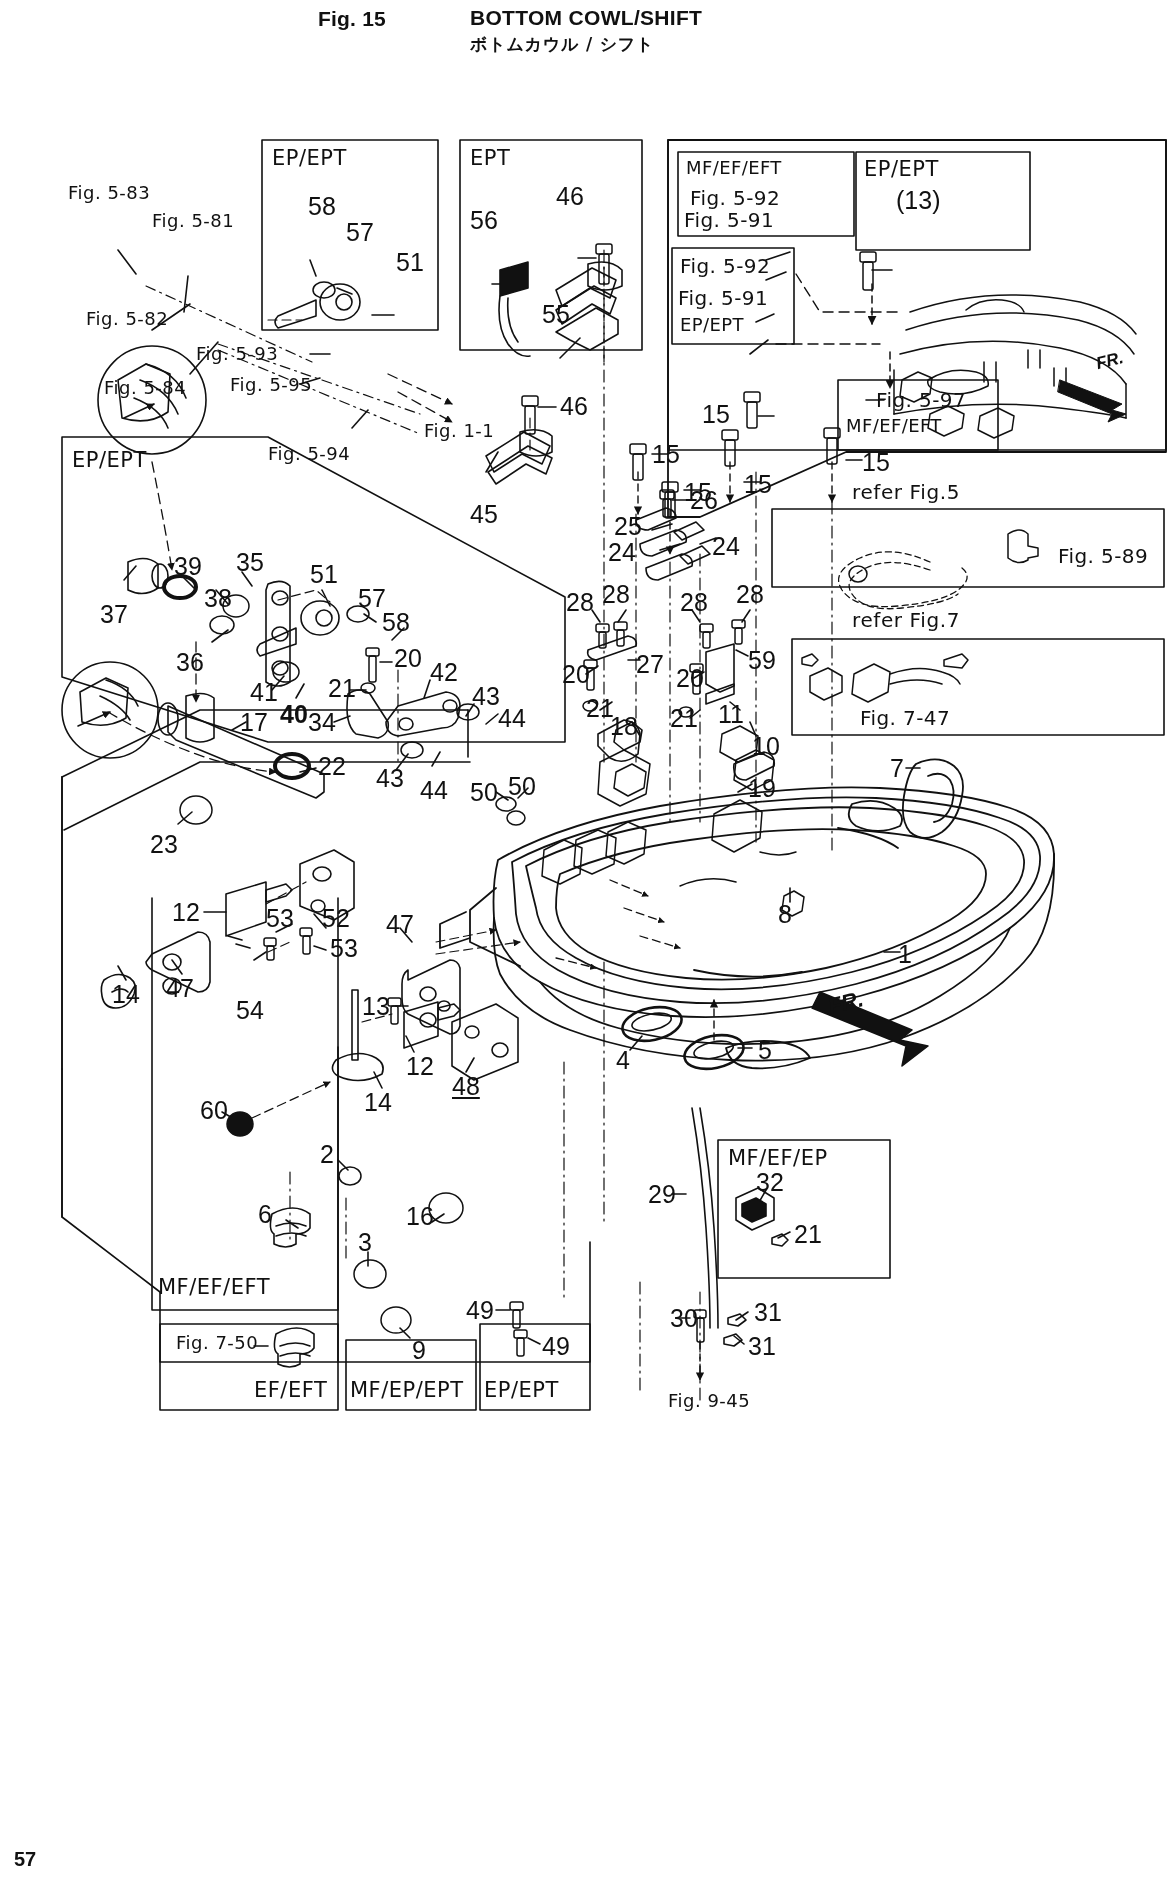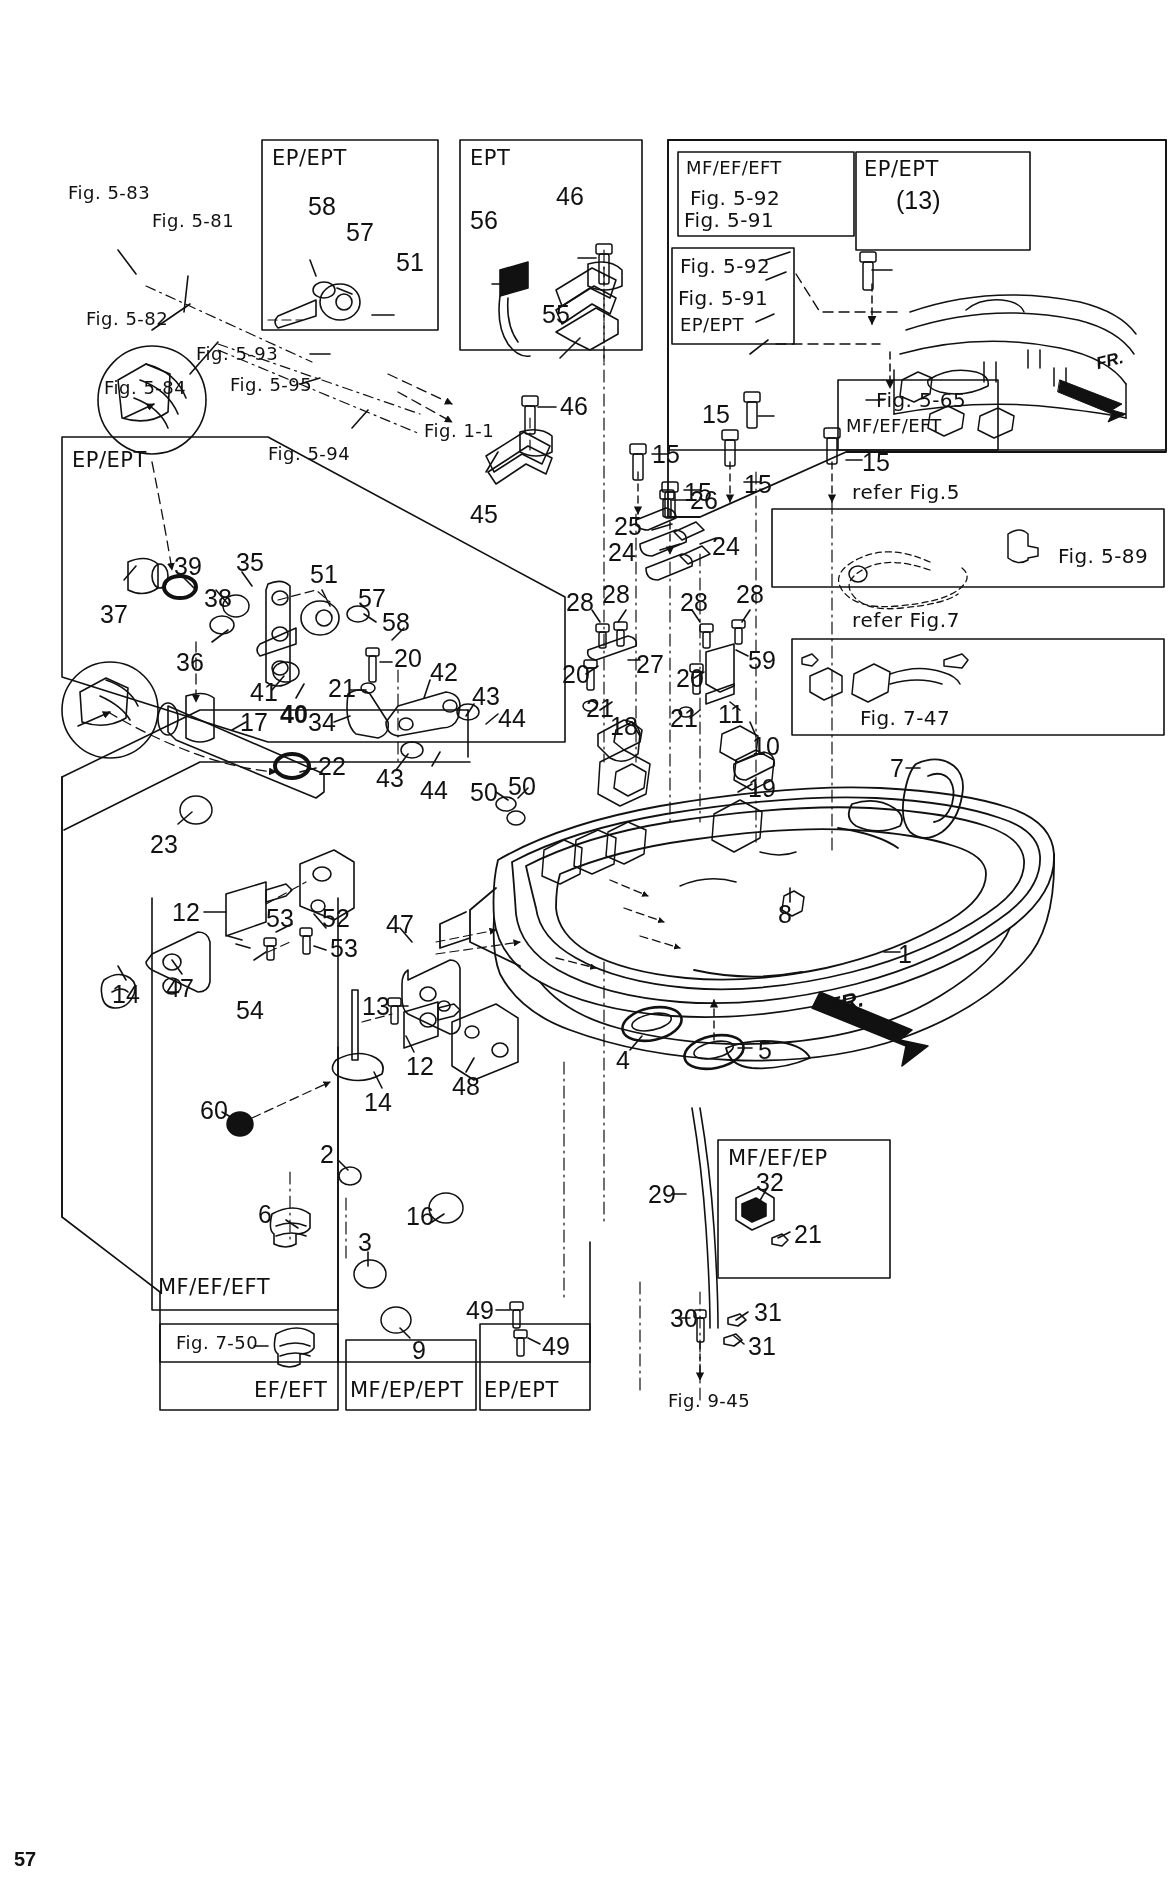--- a/index.html
+++ b/index.html
@@ -111,20 +111,25 @@
     font-style:italic;
     font-family:"Liberation Sans", sans-serif;
   }
   .fr-arrow-txt.small{font-size:17px;}
 </style>
 </head>
 <body>
 
 <div id="page">
 
+  <div id="header">
+    <div class="fig-no">Fig. 15</div>
+    <div class="fig-title">BOTTOM COWL/SHIFT</div>
+    <div class="fig-title-jp">ボトムカウル / シフト</div>
+  </div>
 
   <div id="canvas">
 
     <svg width="1173" height="1400" viewBox="0 0 1173 1400" xmlns="http://www.w3.org/2000/svg">
       <defs>
         <marker id="ah" viewBox="0 0 10 10" refX="9" refY="5" markerWidth="6" markerHeight="6" orient="auto">
           <path d="M0,0 L10,5 L0,10 z" fill="#111"></path>
         </marker>
         <marker id="ahs" viewBox="0 0 10 10" refX="9" refY="5" markerWidth="5" markerHeight="5" orient="auto">
           <path d="M0,0 L10,5 L0,10 z" fill="#111"></path>
@@ -802,21 +807,21 @@
     <div class="lbl figref" style="left:86px;  top:248px;">Fig. 5-82</div>
     <div class="lbl figref" style="left:104px; top:317px;">Fig. 5-84</div>
     <div class="lbl figref" style="left:196px; top:283px;">Fig. 5-93</div>
     <div class="lbl figref" style="left:230px; top:314px;">Fig. 5-95</div>
     <div class="lbl figref" style="left:268px; top:366px;margin-top:17px;">Fig. 5-94</div>
     <div class="lbl figref" style="left:424px; top:360px;">Fig. 1-1</div>
     <div class="lbl figref-sm" style="left:690px; top:126px;">Fig. 5-92</div>
     <div class="lbl figref-sm" style="left:684px; top:148px;">Fig. 5-91</div>
     <div class="lbl figref-sm" style="left:680px; top:194px;">Fig. 5-92</div>
     <div class="lbl figref-sm" style="left:678px; top:226px;">Fig. 5-91</div>
-    <div class="lbl figref-sm" style="left:876px; top:328px;">Fig. 5-65</div>
+    <div class="lbl figref-sm" style="left:876px; top:328px;">Fig. 5-97</div>
     <div class="lbl figref-sm" style="left:1058px; top:484px;">Fig. 5-89</div>
     <div class="lbl figref-sm" style="left:860px; top:646px;">Fig. 7-47</div>
     <div class="lbl figref" style="left:176px; top:1272px;">Fig. 7-50</div>
     <div class="lbl figref" style="left:668px; top:1330px;">Fig. 9-45</div>
 
     <div class="lbl fr-arrow-txt small" style="left:1096px; top:290px; transform:rotate(-14deg);">FR.</div>
     <div class="lbl fr-arrow-txt" style="left:828px; top:930px; transform:rotate(-14deg);">FR.</div>
 
     <div class="lbl num" style="left:308px; top:132px;">58</div>
     <div class="lbl num" style="left:346px; top:158px;">57</div>
@@ -881,21 +886,21 @@
     <div class="lbl num" style="left:322px; top:844px;">52</div>
     <div class="lbl num" style="left:330px; top:874px;">53</div>
     <div class="lbl num" style="left:228px; top:936px;margin-left:8px;">54</div>
     <div class="lbl num" style="left:386px; top:850px;">47</div>
     <div class="lbl num" style="left:166px; top:914px;">47</div>
     <div class="lbl num" style="left:112px; top:920px;">14</div>
     <div class="lbl num" style="left:616px; top:986px;">4</div>
     <div class="lbl num" style="left:758px; top:976px;">5</div>
     <div class="lbl num" style="left:362px; top:932px;">13</div>
     <div class="lbl num" style="left:406px; top:992px;">12</div>
-    <div class="lbl num" style="left:452px; top:1012px;">48</div>
+    <div class="lbl num" style="left:452px; top:1012px;text-decoration:underline;">48</div>
     <div class="lbl num" style="left:364px; top:1028px;">14</div>
     <div class="lbl num" style="left:200px; top:1036px;">60</div>
     <div class="lbl num" style="left:320px; top:1080px;">2</div>
     <div class="lbl num" style="left:258px; top:1140px;">6</div>
     <div class="lbl num" style="left:406px; top:1142px;">16</div>
     <div class="lbl num" style="left:358px; top:1168px;">3</div>
     <div class="lbl num" style="left:412px; top:1276px;">9</div>
     <div class="lbl num" style="left:466px; top:1236px;">49</div>
     <div class="lbl num" style="left:542px; top:1272px;">49</div>
     <div class="lbl num" style="left:648px; top:1120px;">29</div>

